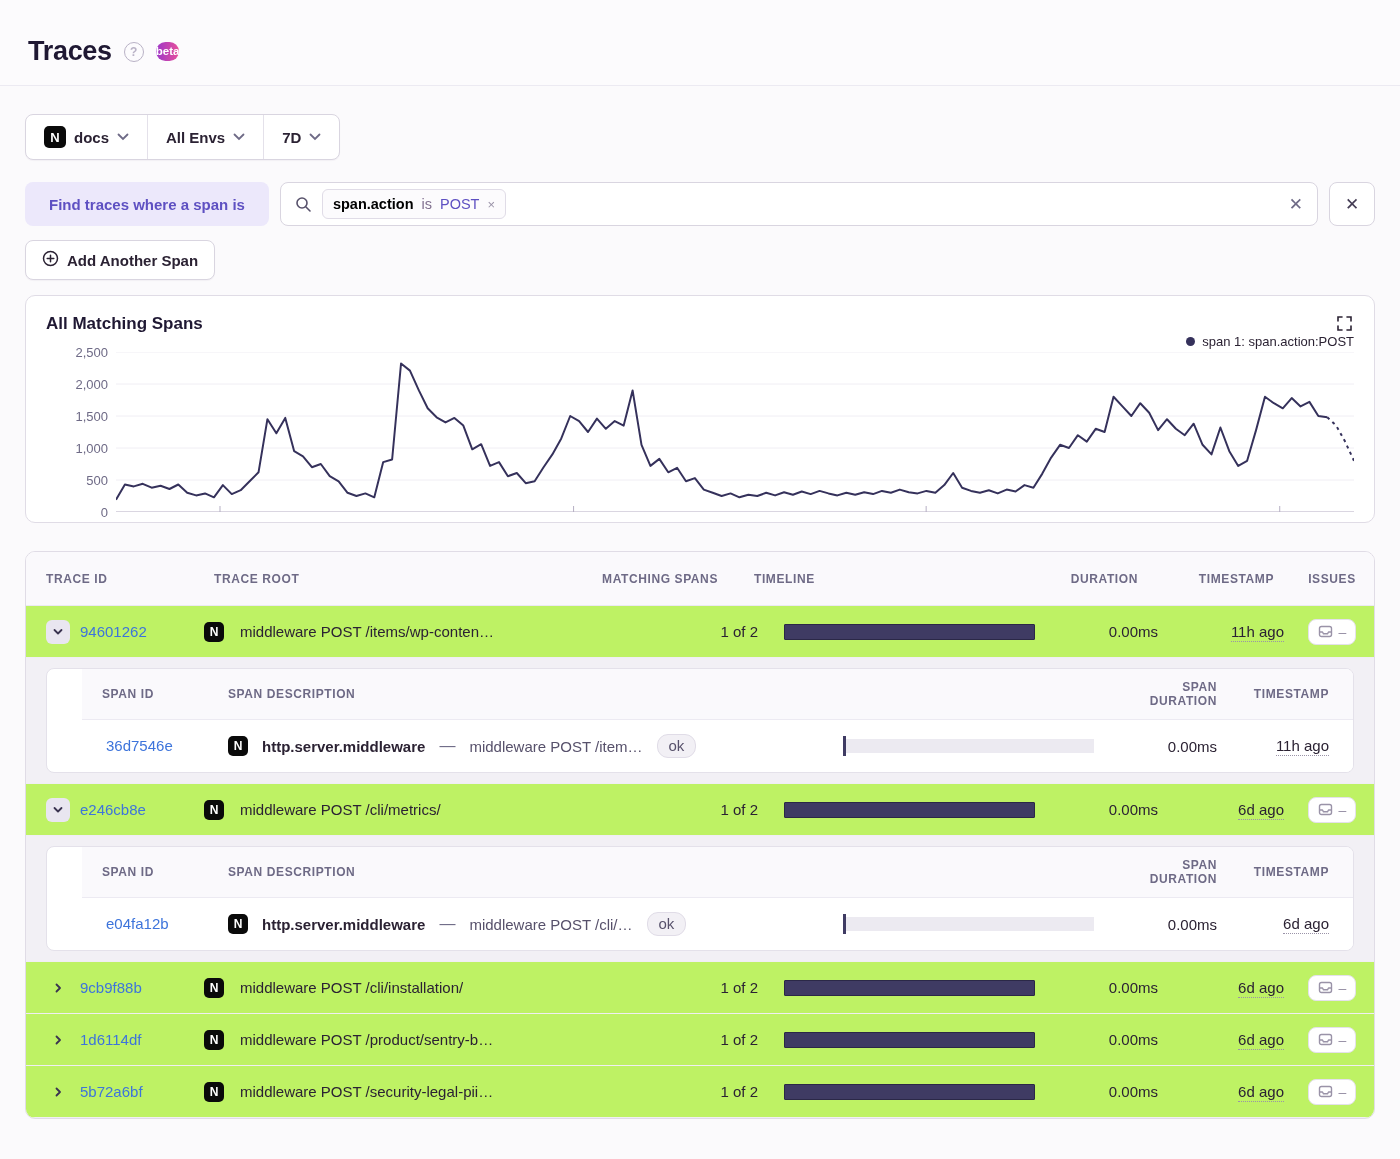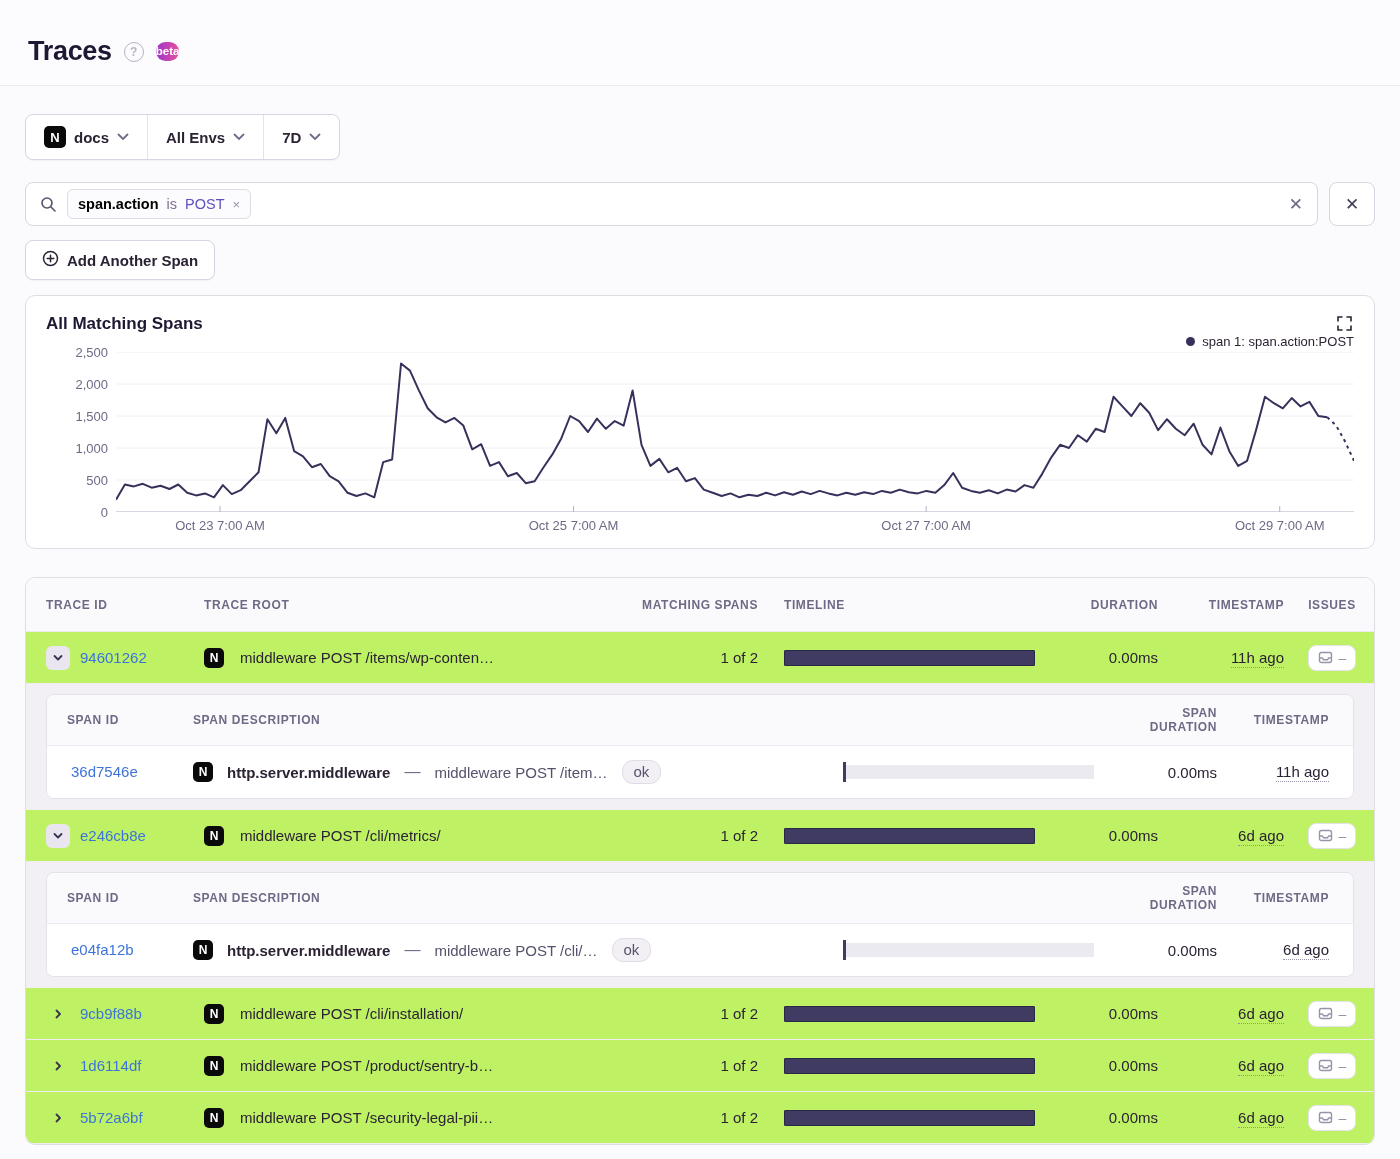--- a/index.html
+++ b/index.html
@@ -101,21 +101,21 @@
   .x-axis { position:relative; height:26px; margin-left:70px; }
   .x-axis span { position:absolute; transform:translateX(-50%); top:6px; font-size:13px; color:#6E6A86; white-space:nowrap; }
   
   .table-panel { margin-top:28px; overflow:hidden; }
   .t-grid {
     display:grid;
     grid-template-columns: 158px minmax(0,1fr) 128px 288px 112px 126px 84px;
     align-items:center;
   }
   .t-head {
-    background:#FAF9FC; border-bottom:1px solid #ECEAF2; height:54px;
+    background:#FAF9FC; border-bottom:1px solid #ECEAF2; height:54px;gap:10px;
   }
   .th {
     font-size:12px; font-weight:700; letter-spacing:0.6px; color:#6E6A86; text-transform:uppercase;
   }
   .cell { padding: 0 0 0 20px; }
   .right { text-align:right; padding-right:6px; }
   .trace-row { height:52px; border-bottom:1px solid #F0EEF4; background:#bef264; }
   .trace-id-cell { display:flex; align-items:center; gap:10px; }
   .row-chev {
     width:24px; height:24px; border:none; background:transparent; border-radius:6px;
@@ -134,21 +134,21 @@
   .bar-span .rest { margin-left:3px; height:14px; flex:1; background:#ECEAF1; }
   .dur { font-size:15px; color:#2B2233; }
   .ts { font-size:15px; color:#2B2233; border-bottom:1px dotted #9A93A8; padding-bottom:1px; cursor:pointer; }
   .issues-cell { display:flex; justify-content:center; }
   .issues-btn {
     display:flex; align-items:center; gap:6px; background:#fff; border:1px solid #E4E1EA;
     border-radius:8px; padding:4px 9px; color:#9A93A8; cursor:pointer; font-size:14px;
   }
   
   .nested-wrap { background:#F2F0F5; padding:10px 20px; border-bottom:1px solid #F0EEF4; }
-  .nested-card { background:#fff; border:1px solid #E4E1EA; border-radius:8px; overflow:hidden; }
+  .nested-card { background:#fff; border:1px solid #E4E1EA; border-radius:8px; overflow:hidden;padding-left:35px; }
   .s-grid {
     display:grid;
     grid-template-columns: 126px minmax(0,1fr) 288px 112px 130px;
     align-items:center;
   }
   .s-head { background:#FAF9FC; border-bottom:1px solid #ECEAF2; height:51px; }
   .span-row { height:52px; background:#fff; }
   .span-desc { display:flex; align-items:center; gap:14px; min-width:0; }
   .span-op { font-size:15px; font-weight:700; color:#2B2233; white-space:nowrap; }
   .span-dash { color:#6E6A86; }
@@ -187,20 +187,21 @@
     </div>
     <div class="filter-seg">
       <span>7D</span>
       <svg class="chev" width="12" height="8" viewBox="0 0 12 8" fill="none" stroke="#6E6A86" stroke-width="1.8" stroke-linecap="round">
           <path d="M1.5 1.5 6 6l4.5-4.5"></path>
         </svg>
     </div>
   </div>
 
   <div class="search-row">
+    <button class="span-pill">Find traces where a span is</button>
     <div class="search-box">
       <svg width="17" height="17" viewBox="0 0 17 17" fill="none" stroke="#57516B" stroke-width="1.6" stroke-linecap="round">
           <circle cx="7" cy="7" r="5"></circle>
           <path d="M11 11l4 4"></path>
         </svg>
       <span class="token">
         <span class="t-key">span.action</span>
         <span class="t-op">is</span>
         <span class="t-val">POST</span>
         <span class="t-x">×</span>
@@ -254,26 +255,20 @@
             <line x1="0" x2="1250" y1="160" y2="160" stroke="#B5AEC4" stroke-width="1.2"></line>
             <line x1="105" x2="105" y1="154" y2="160" stroke="#B5AEC4"></line>
             <line x1="462" x2="462" y1="154" y2="160" stroke="#B5AEC4"></line>
             <line x1="818" x2="818" y1="154" y2="160" stroke="#B5AEC4"></line>
             <line x1="1175" x2="1175" y1="154" y2="160" stroke="#B5AEC4"></line>
             <polyline points="0.0,147.8 9.0,132.5 18.0,134.4 27.0,131.8 36.0,135.7 45.0,133.8 54.0,137.0 62.9,132.5 71.9,140.8 80.9,143.4 89.9,141.4 98.9,145.3 107.9,133.1 116.9,142.1 125.9,138.2 134.9,129.3 143.9,120.3 152.9,67.2 161.9,81.3 170.9,65.9 179.9,99.2 188.8,104.3 197.8,115.2 206.8,112.0 215.8,124.2 224.8,129.3 233.8,140.8 242.8,144.0 251.8,141.4 260.8,145.3 269.8,110.1 278.8,107.5 287.8,11.5 296.8,18.6 305.8,38.4 314.7,56.3 323.7,65.3 332.7,70.4 341.7,65.9 350.7,73.6 359.7,97.3 368.7,92.2 377.7,113.9 386.7,110.1 395.7,124.2 404.7,121.0 413.7,131.2 422.7,129.3 431.7,115.2 440.6,102.4 449.6,86.4 458.6,64.0 467.6,69.1 476.6,80.0 485.6,66.6 494.6,76.8 503.6,69.1 512.6,73.6 521.6,38.4 530.6,92.8 539.6,113.9 548.6,106.9 557.6,120.3 566.5,115.8 575.5,129.3 584.5,126.1 593.5,137.6 602.5,140.8 611.5,144.0 620.5,141.4 629.5,145.3 638.5,142.7 647.5,144.0 656.5,140.8 665.5,143.4 674.5,140.2 683.5,142.7 692.4,139.5 701.4,142.1 710.4,138.9 719.4,141.4 728.4,143.4 737.4,140.8 746.4,142.7 755.4,140.2 764.4,142.1 773.4,138.9 782.4,140.8 791.4,137.6 800.4,140.2 809.4,141.4 818.3,138.9 827.3,140.8 836.3,133.1 845.3,121.0 854.3,135.7 863.3,138.9 872.3,140.8 881.3,138.2 890.3,141.4 899.3,137.6 908.3,139.5 917.3,133.1 926.3,135.7 935.3,121.6 944.2,105.6 953.2,92.8 962.2,96.0 971.2,83.2 980.2,89.6 989.2,76.8 998.2,80.0 1007.2,44.8 1016.2,54.4 1025.2,64.0 1034.2,51.2 1043.2,60.8 1052.2,78.1 1061.2,67.2 1070.1,76.8 1079.1,83.2 1088.1,71.7 1097.1,92.8 1106.1,102.4 1115.1,75.5 1124.1,99.2 1133.1,113.9 1142.1,108.8 1151.1,78.1 1160.1,44.8 1169.1,51.2 1178.1,56.3 1187.1,46.1 1196.0,54.4 1205.0,49.9 1214.0,64.0 1223.0,65.3" fill="none" stroke="#35315B" stroke-width="2" stroke-linejoin="round"></polyline>
             <polyline points="1223.0,65.3 1232.0,73.6 1241.0,89.6 1250.0,108.8" fill="none" stroke="#35315B" stroke-width="2" stroke-linejoin="round" stroke-dasharray="3 4"></polyline>
           </svg>
       </div>
     </div>
-    <div class="x-axis" id="x-axis">
-        <span style="left: 8.4%;">Oct 23 7:00 AM</span>
-        <span style="left: 36.96%;">Oct 25 7:00 AM</span>
-        <span style="left: 65.44%;">Oct 27 7:00 AM</span>
-        <span style="left: 94%;">Oct 29 7:00 AM</span>
-      </div>
   </section>
 
   <section class="panel table-panel">
     <div class="t-grid t-head">
       <div class="th cell">Trace ID</div>
       <div class="th cell">Trace Root</div>
       <div class="th right">Matching Spans</div>
       <div class="th cell">Timeline</div>
       <div class="th right">Duration</div>
       <div class="th right">Timestamp</div>

